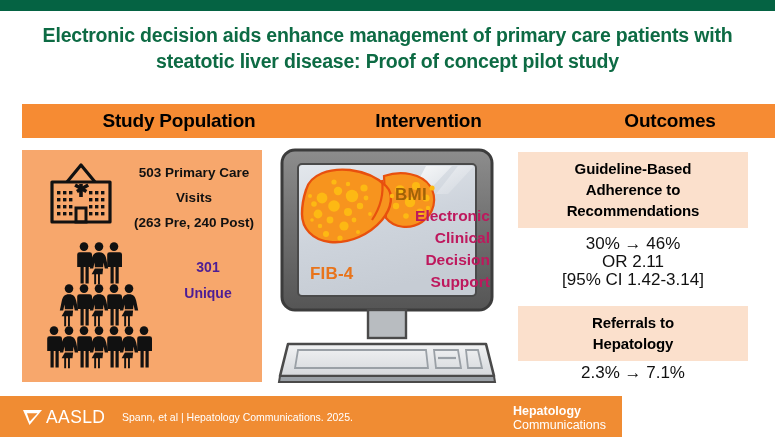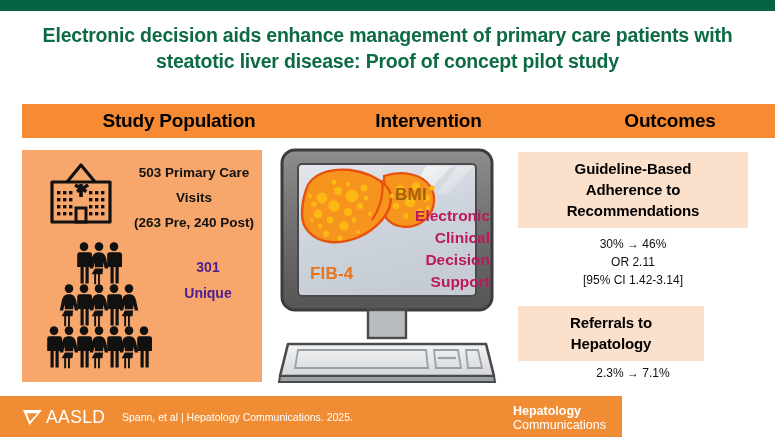--- a/index.html
+++ b/index.html
@@ -119,27 +119,27 @@
     font-size: 15px;
     font-weight: bold;
     text-align: center;
     line-height: 21px;
     padding: 6px 0 7px 0;
     letter-spacing: -0.1px;
   }
   .outcome-body {
     position: absolute;
     color: #111;
-    font-size: 12px;
+    font-size: 17px;
     text-align: center;
     line-height: 18px;
   }
   #outcome1-head { left: 518px; top: 152px; width: 230px; }
   #outcome1-body { left: 518px; top: 235px; width: 230px; }
-  #outcome2-head { left: 518px; top: 306px; width: 186px; }
+  #outcome2-head { left: 518px; top: 306px; width: 230px; }
   #outcome2-body { left: 518px; top: 364px; width: 230px; }
 
   
   #footer {
     position: absolute;
     left: 0; top: 396px;
     width: 622px; height: 41px;
     background: #F08C33;
   }
   #aasld-logo {

